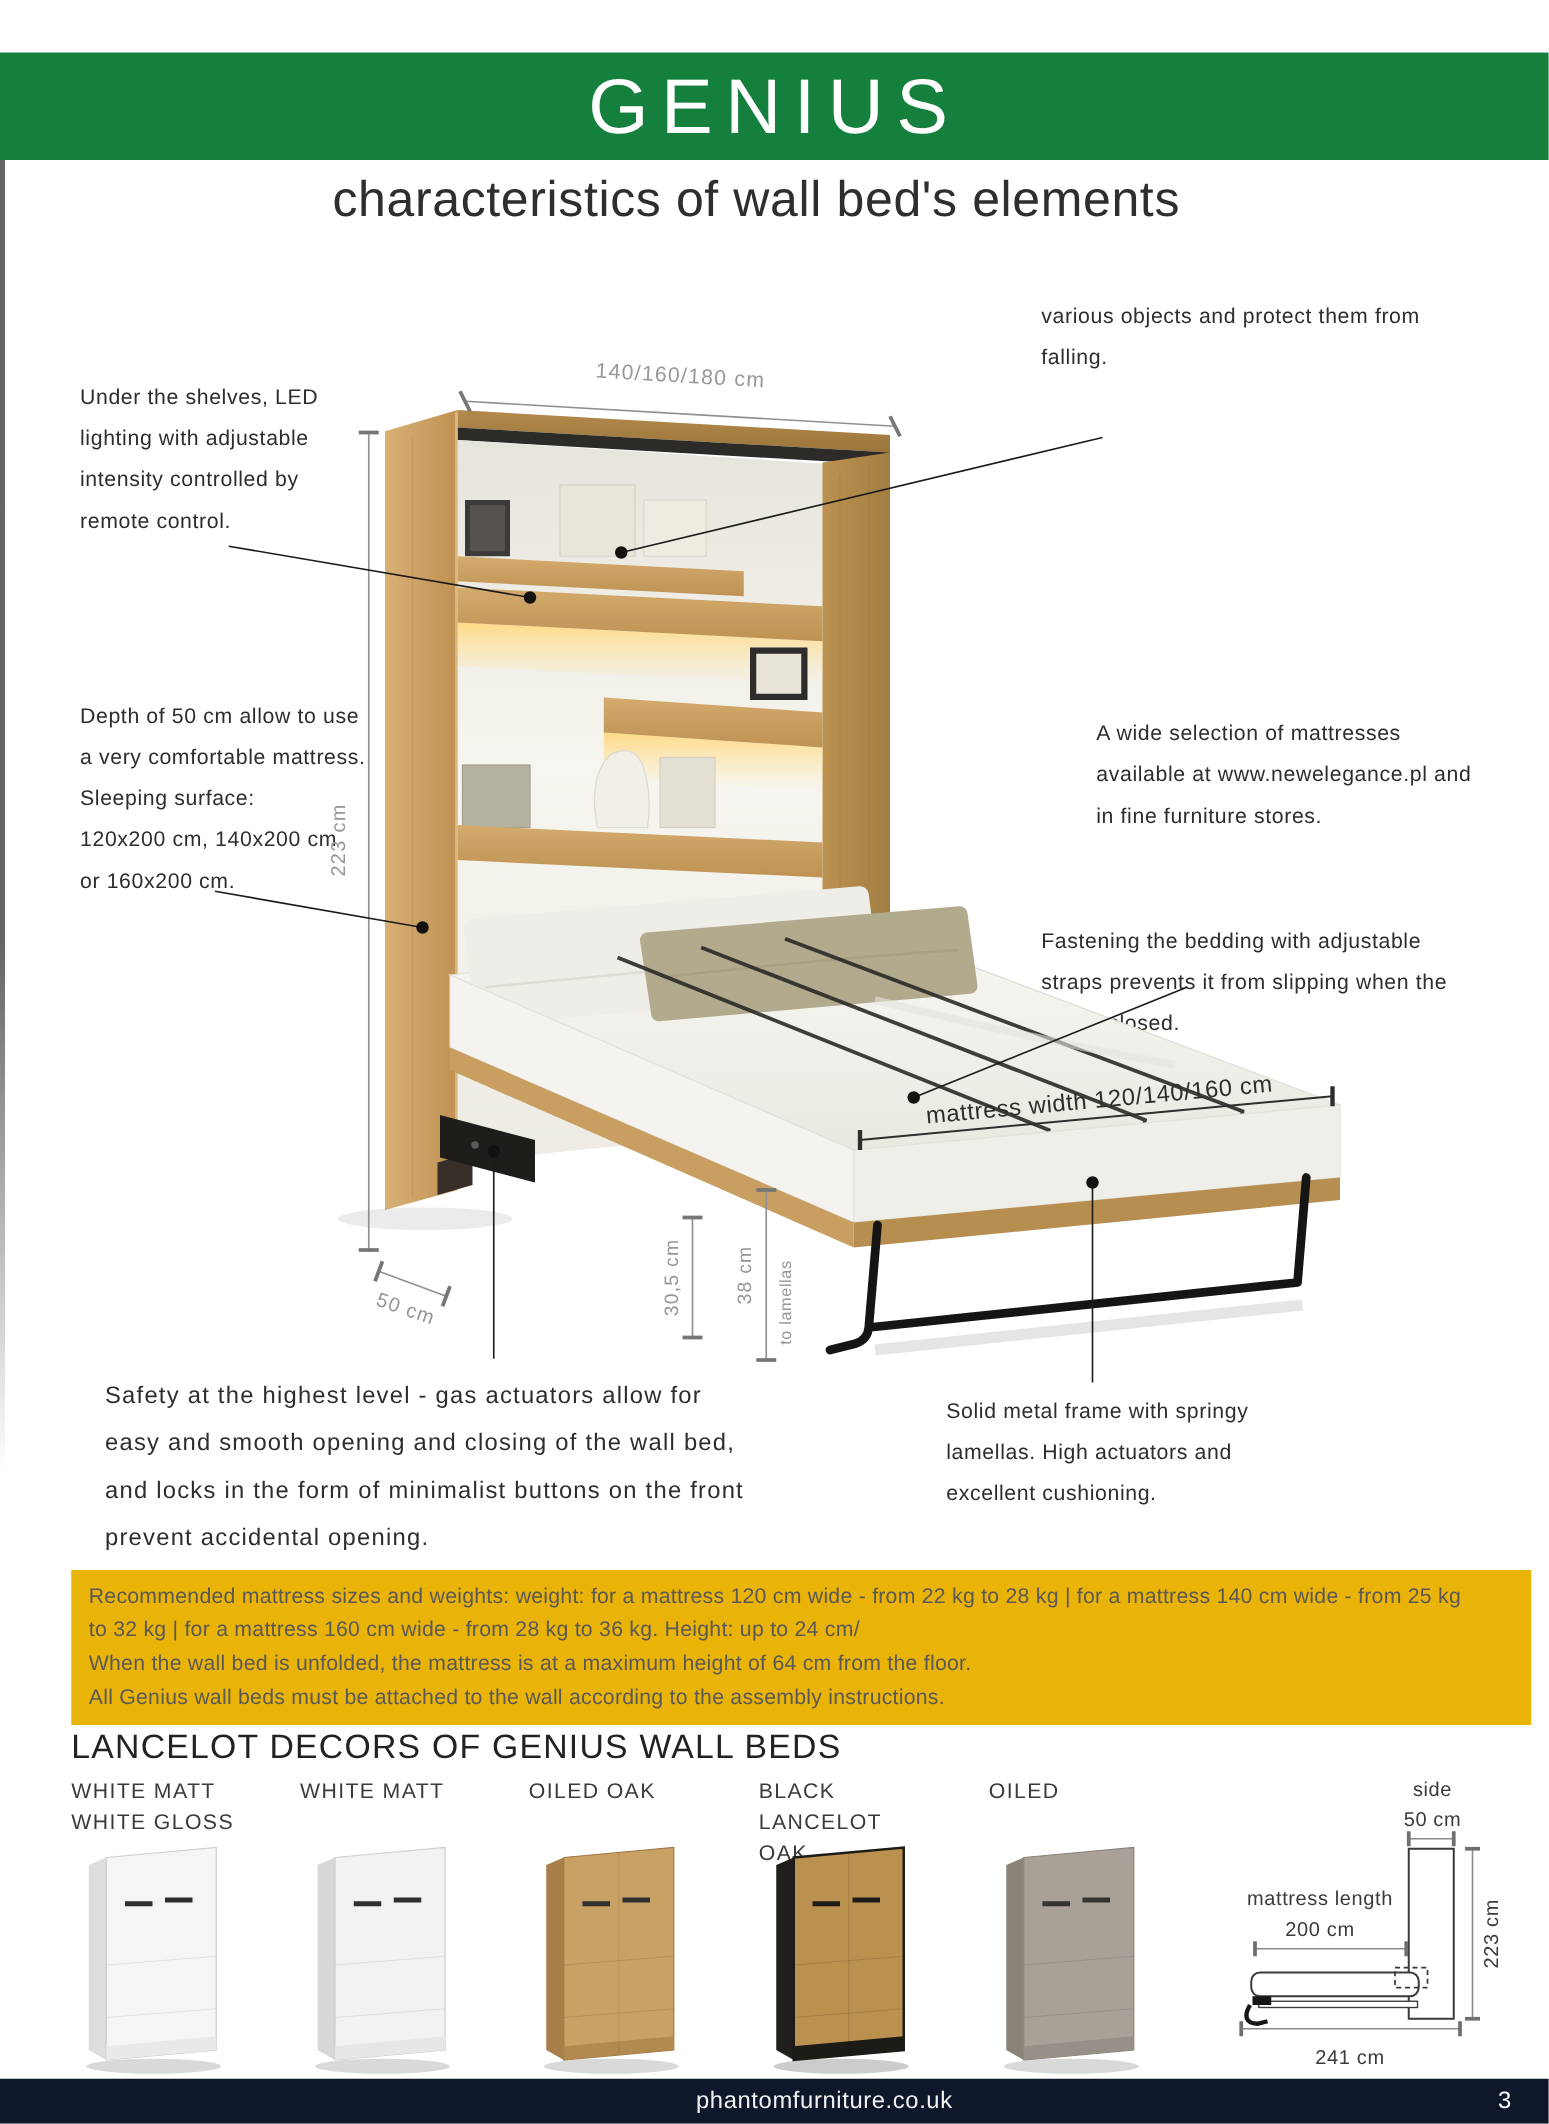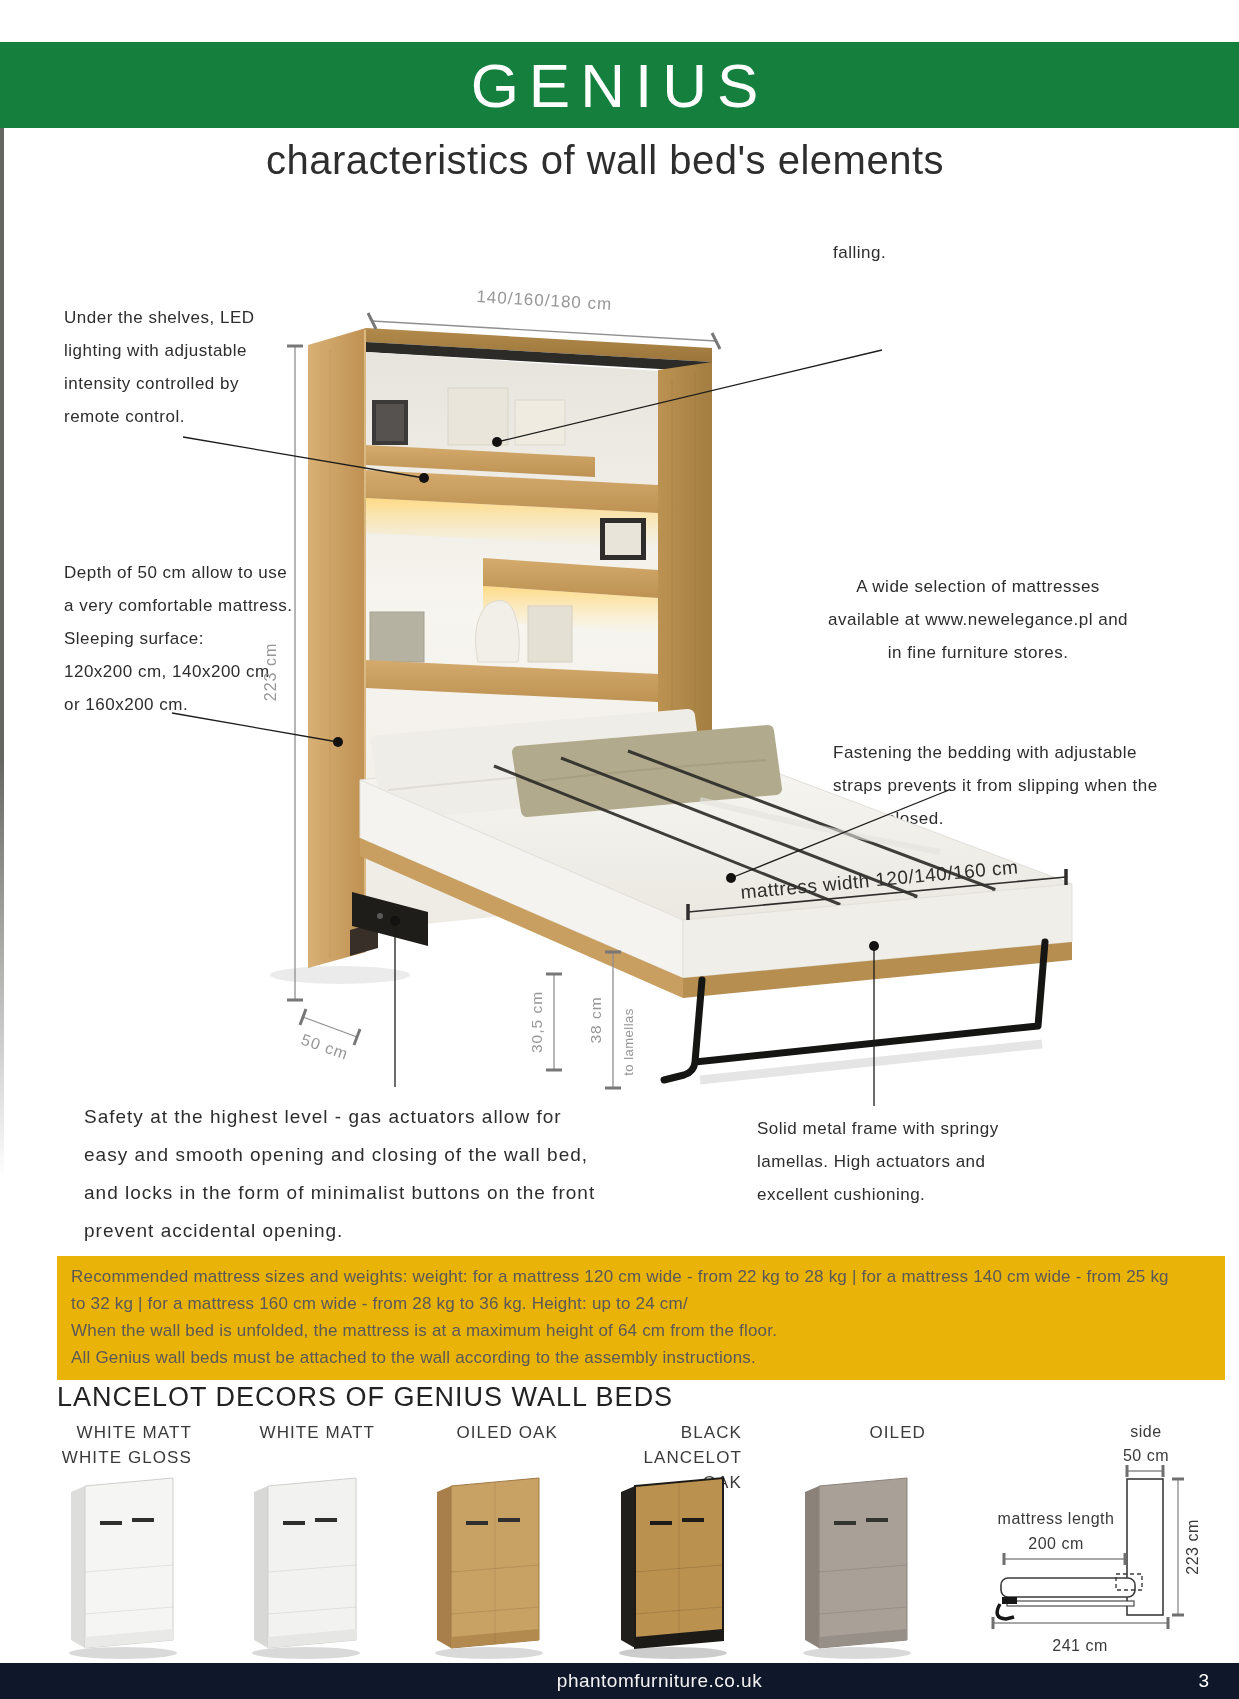--- a/index.html
+++ b/index.html
@@ -16,21 +16,21 @@
   .edge-strip{position:absolute;top:128px;left:0;width:4px;height:1050px;
        background:linear-gradient(#4a4a48 60%,rgba(74,74,72,0));opacity:.85;}
   
   .callout{position:absolute;font-size:17px;line-height:33px;letter-spacing:.5px;color:#2d2d2d;font-weight:300;white-space:nowrap;}
   .callout-safety{font-size:19px;line-height:38px;letter-spacing:1px;}
   
   .info-box{position:absolute;left:57px;top:1256px;width:1140px;background:#eab308;color:#5a5958;
        padding:7px 14px 9px 14px;font-size:17px;line-height:27px;letter-spacing:.2px;font-weight:300;white-space:nowrap;}
   
   .decors-heading{position:absolute;left:57px;top:1382px;font-size:27px;letter-spacing:1px;color:#222222;font-weight:400;}
-  .decor{position:absolute;top:1420px;width:160px;height:250px;text-align:right;}
+  .decor{position:absolute;top:1420px;width:160px;height:250px;}
   .decor-label{position:absolute;top:0;left:2px;width:135px;font-size:17px;line-height:25px;letter-spacing:1.1px;color:#3a3a3a;font-weight:300;}
   .decor-swatch{position:absolute;top:52px;left:0;}
   
   .footer-band{position:absolute;top:1663px;left:0;width:1239px;height:36px;background:#0f172a;}
   .footer-url{position:absolute;top:0;left:80px;right:0;height:36px;line-height:36px;text-align:center;
        color:#f2f2f2;font-size:19px;letter-spacing:.5px;font-weight:300;}
   .footer-page{position:absolute;top:0;right:30px;height:36px;line-height:36px;color:#ffffff;font-size:19px;}
   svg text{font-family:"Liberation Sans", sans-serif;}
 </style>
 </head>
@@ -49,23 +49,24 @@
     <div>remote control.</div>
   </div>
 <div class="callout" style="left:64px;top:556px;">
     <div>Depth of 50 cm allow to use</div>
     <div>a very comfortable mattress.</div>
     <div>Sleeping surface:</div>
     <div>120x200 cm, 140x200 cm</div>
     <div>or 160x200 cm.</div>
   </div>
 <div class="callout" style="left:833px;top:236px;">
+    <div>various objects and protect them from</div>
     <div>falling.</div>
   </div>
-<div class="callout" style="left:828px;top:570px;text-align:center;">
+<div class="callout" style="left:877px;top:570px;">
     <div>A wide selection of mattresses</div>
     <div>available at www.newelegance.pl and</div>
     <div>in fine furniture stores.</div>
   </div>
 <div class="callout" style="left:833px;top:692px;margin-top:44px;">
     <div>Fastening the bedding with adjustable</div>
     <div>straps prevents it from slipping when the</div>
     <div>bed is closed.</div>
   </div>
 <div class="callout callout-safety" style="left:84px;top:1098px;">

